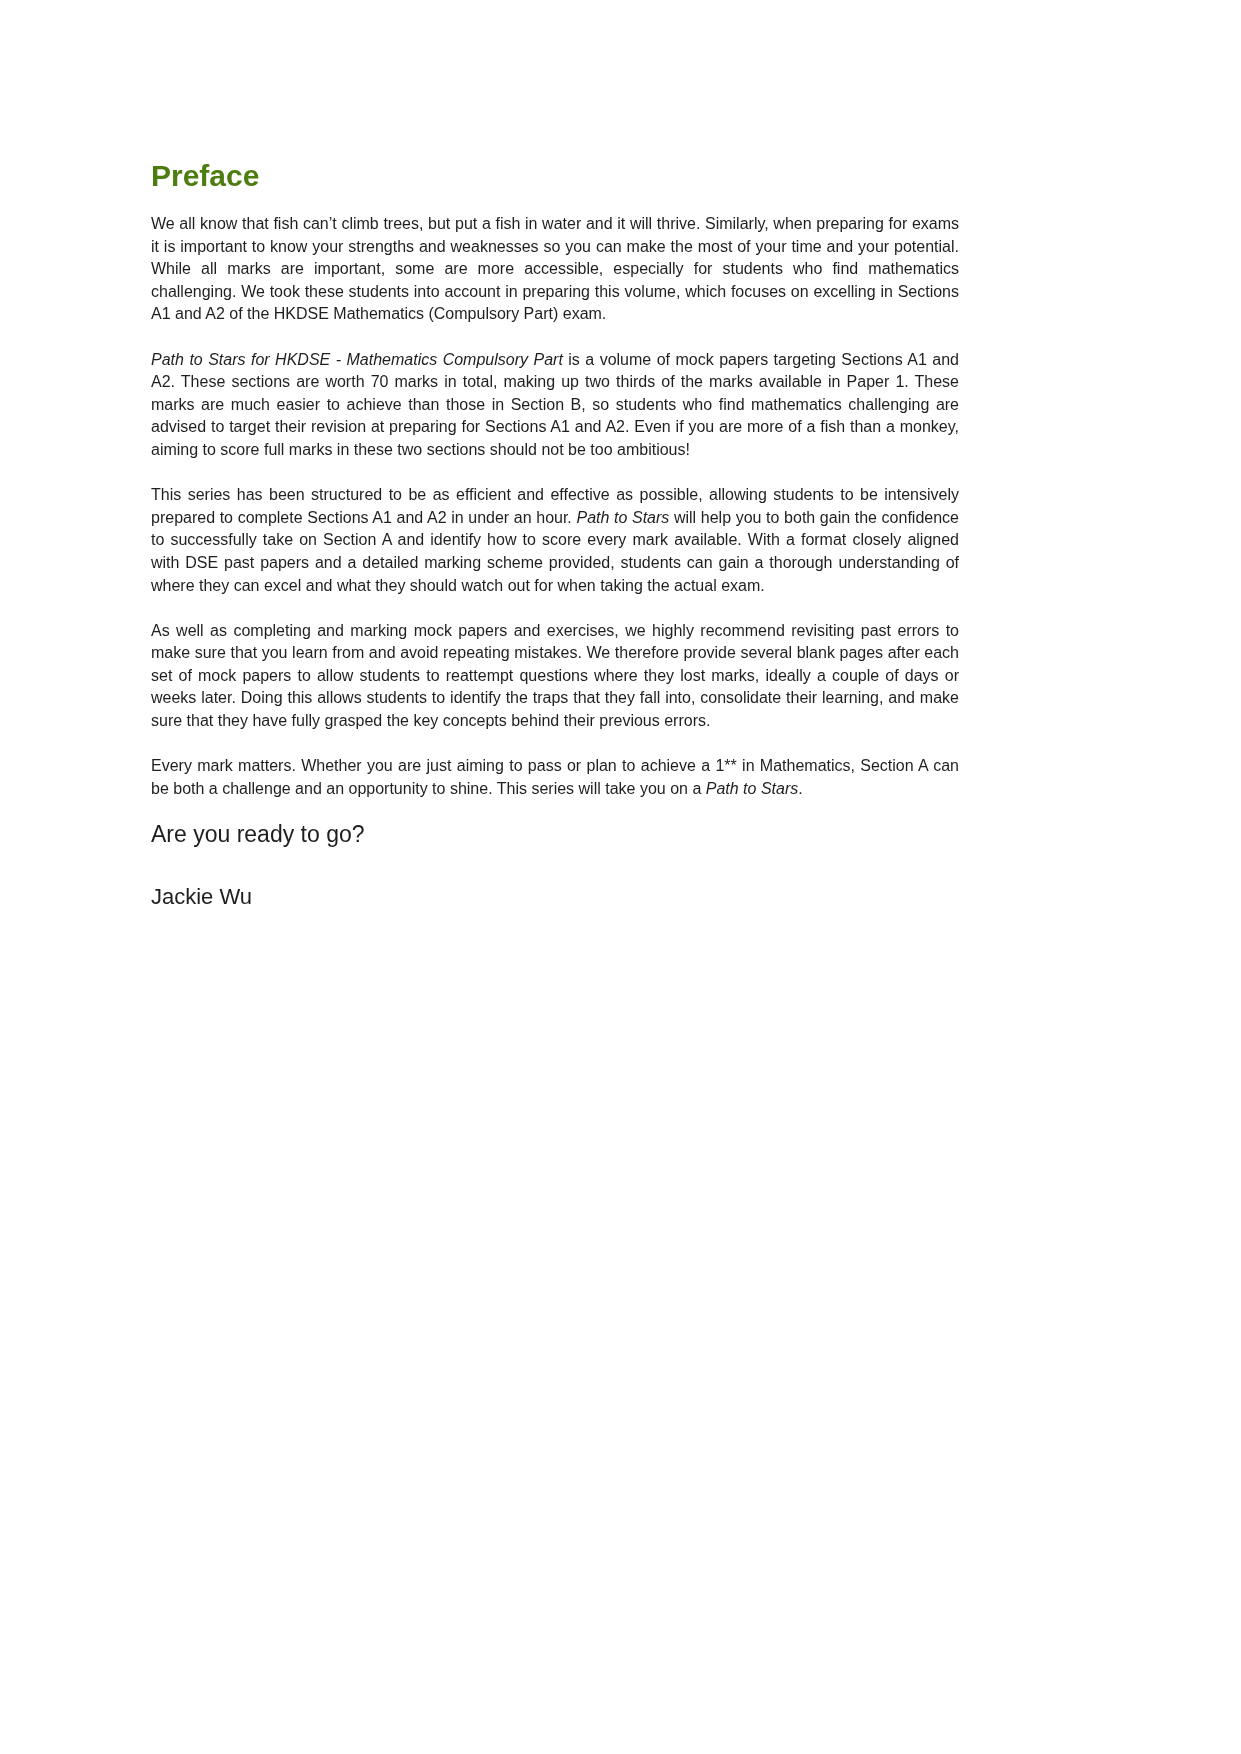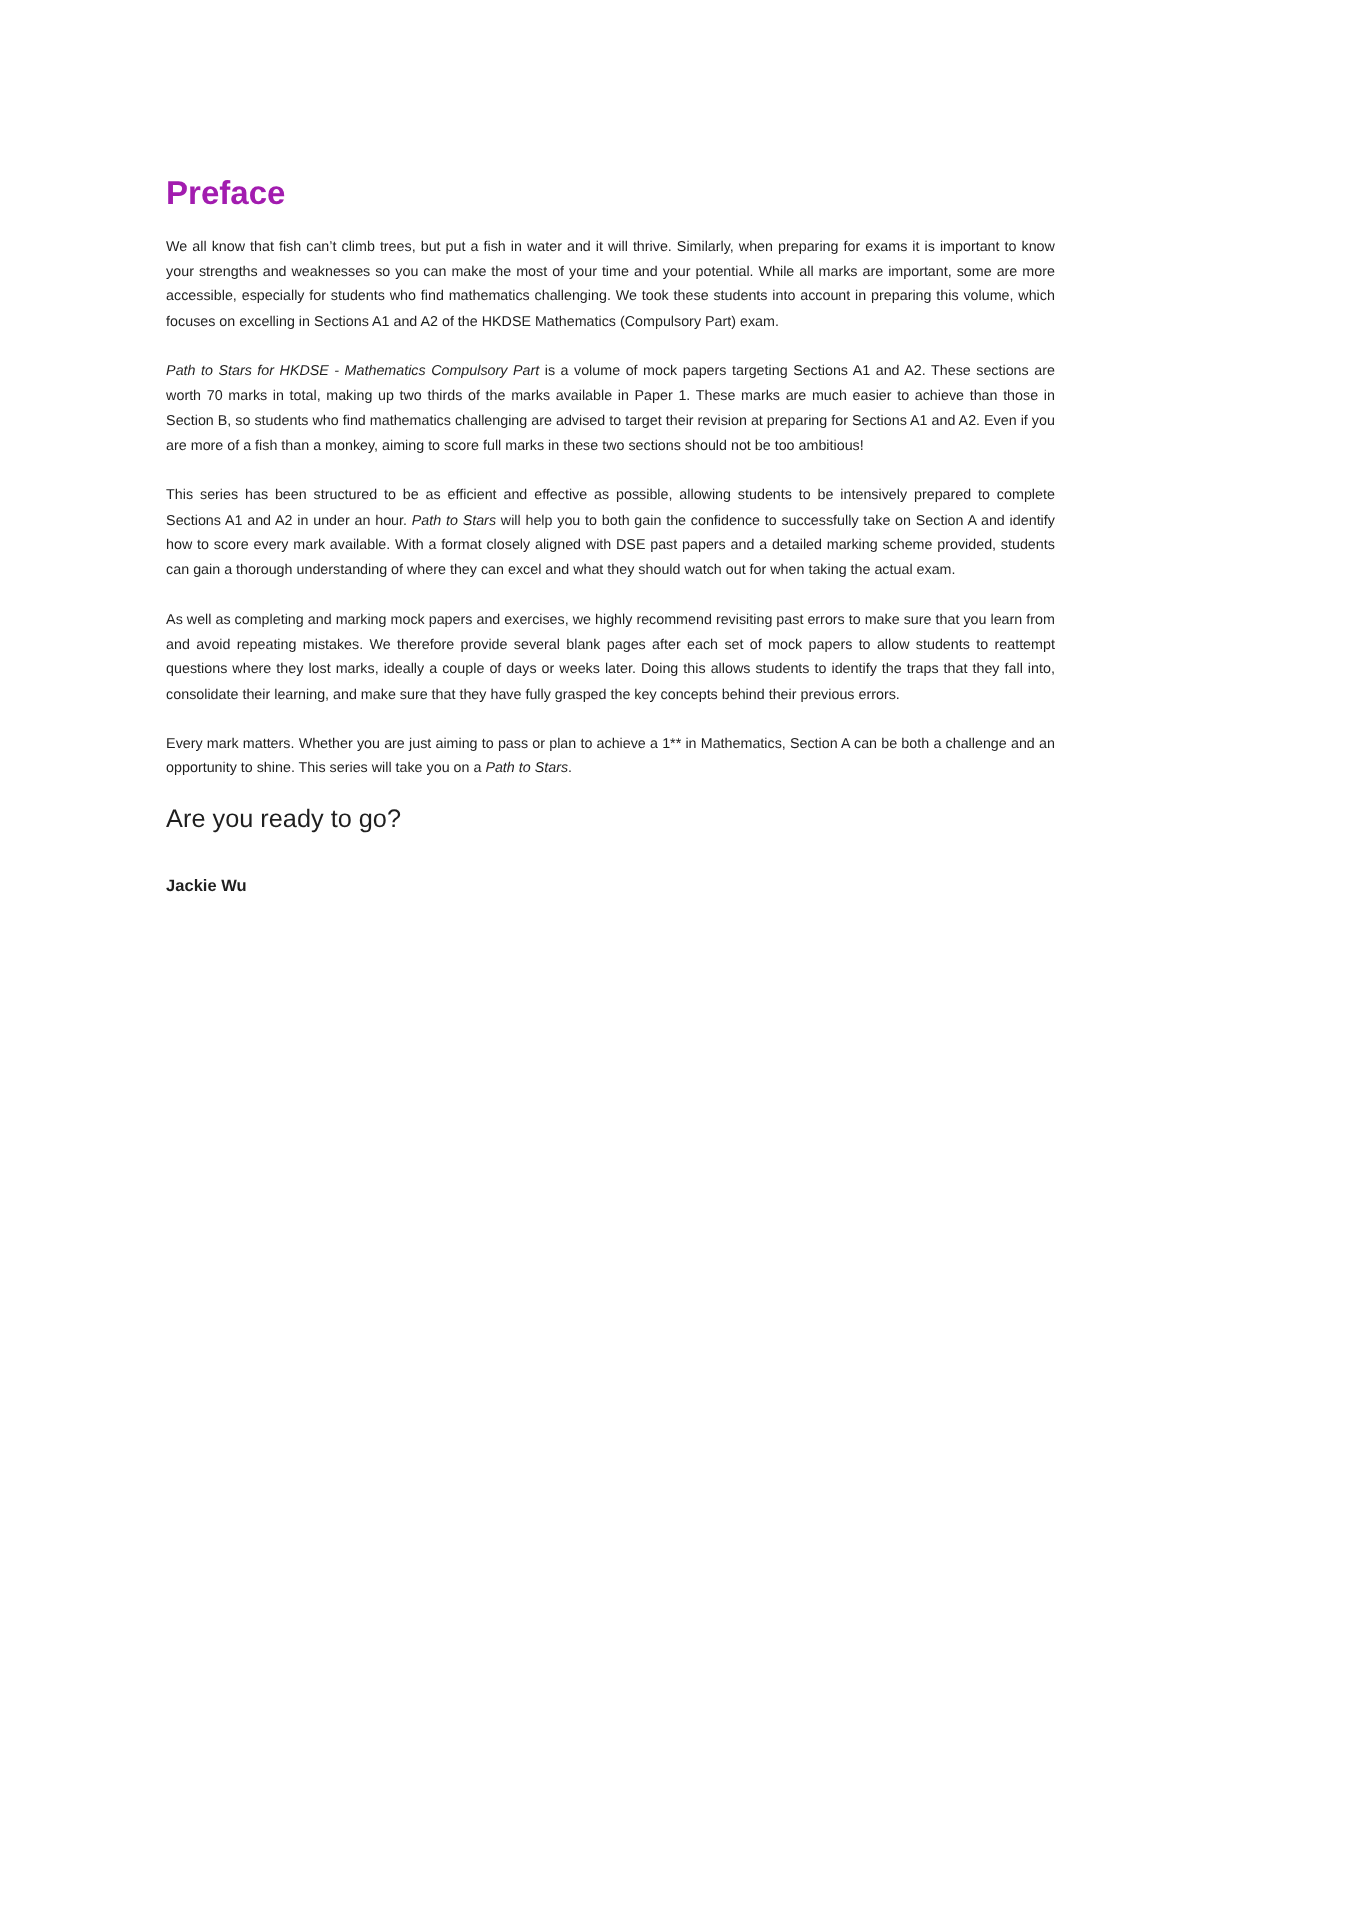--- a/index.html
+++ b/index.html
@@ -19,39 +19,38 @@
       position: absolute;
       left: 151px;
       top: 158px;
       width: 808px;
     }
     .title {
       font-size: 30px;
       font-weight: bold;
       margin: 0 0 19px 0;
       line-height: 36px;
-      color: #a21caf;
+      color: #4d7c0f;
     }
     .para {
-      font-size: 13px;
+      font-size: 16px;
       line-height: 22.6px;
       text-align: justify;
       margin: 0 0 22.6px 0;
     }
     .para i { font-style: italic; }
     .closing {
       font-size: 23px;
       line-height: 22.6px;
       margin: 0;
     }
     .signature {
-      font-size: 15px;
+      font-size: 22px;
       line-height: 22.6px;
       margin: 40px 0 0 0;
-      font-weight: bold;
     }
   </style>
 </head>
 <body>
 
 <div class="page">
   <h1 class="title">Preface</h1>
 
   <p class="para"><span>We all know that fish can’t climb trees, but put a fish in water and it will thrive. Similarly, when preparing for exams it is important to know your strengths and weaknesses so you can make the most of your time and your potential. While all marks are important, some are more accessible, especially for students who find mathematics challenging. We took these students into account in preparing this volume, which focuses on excelling in Sections A1 and A2 of the HKDSE Mathematics (Compulsory Part) exam.</span></p>
 

